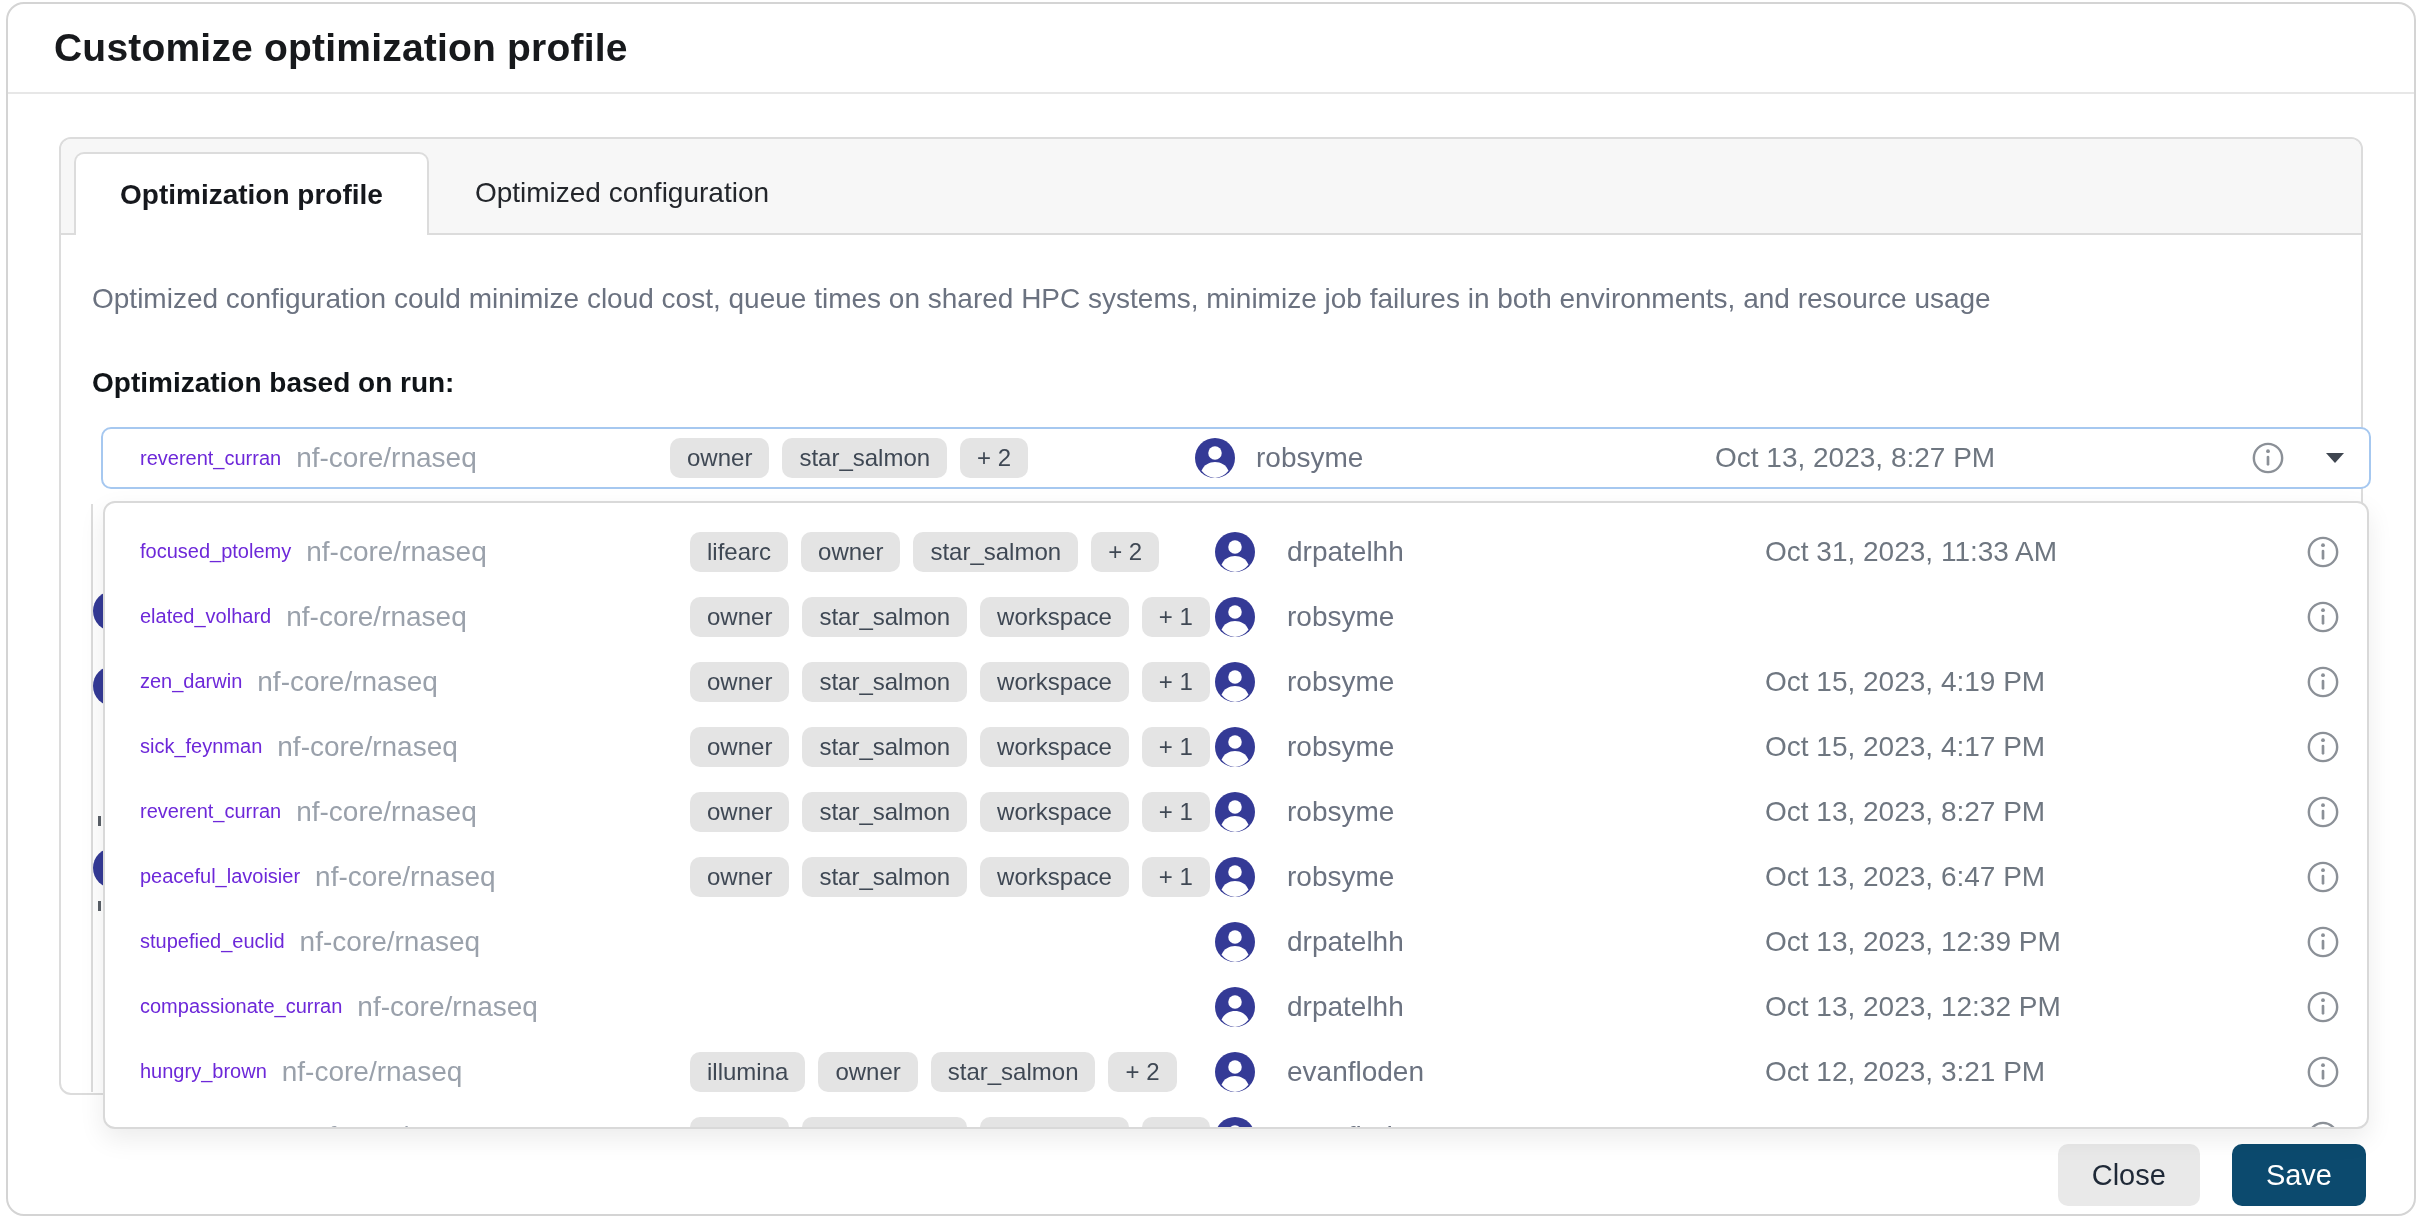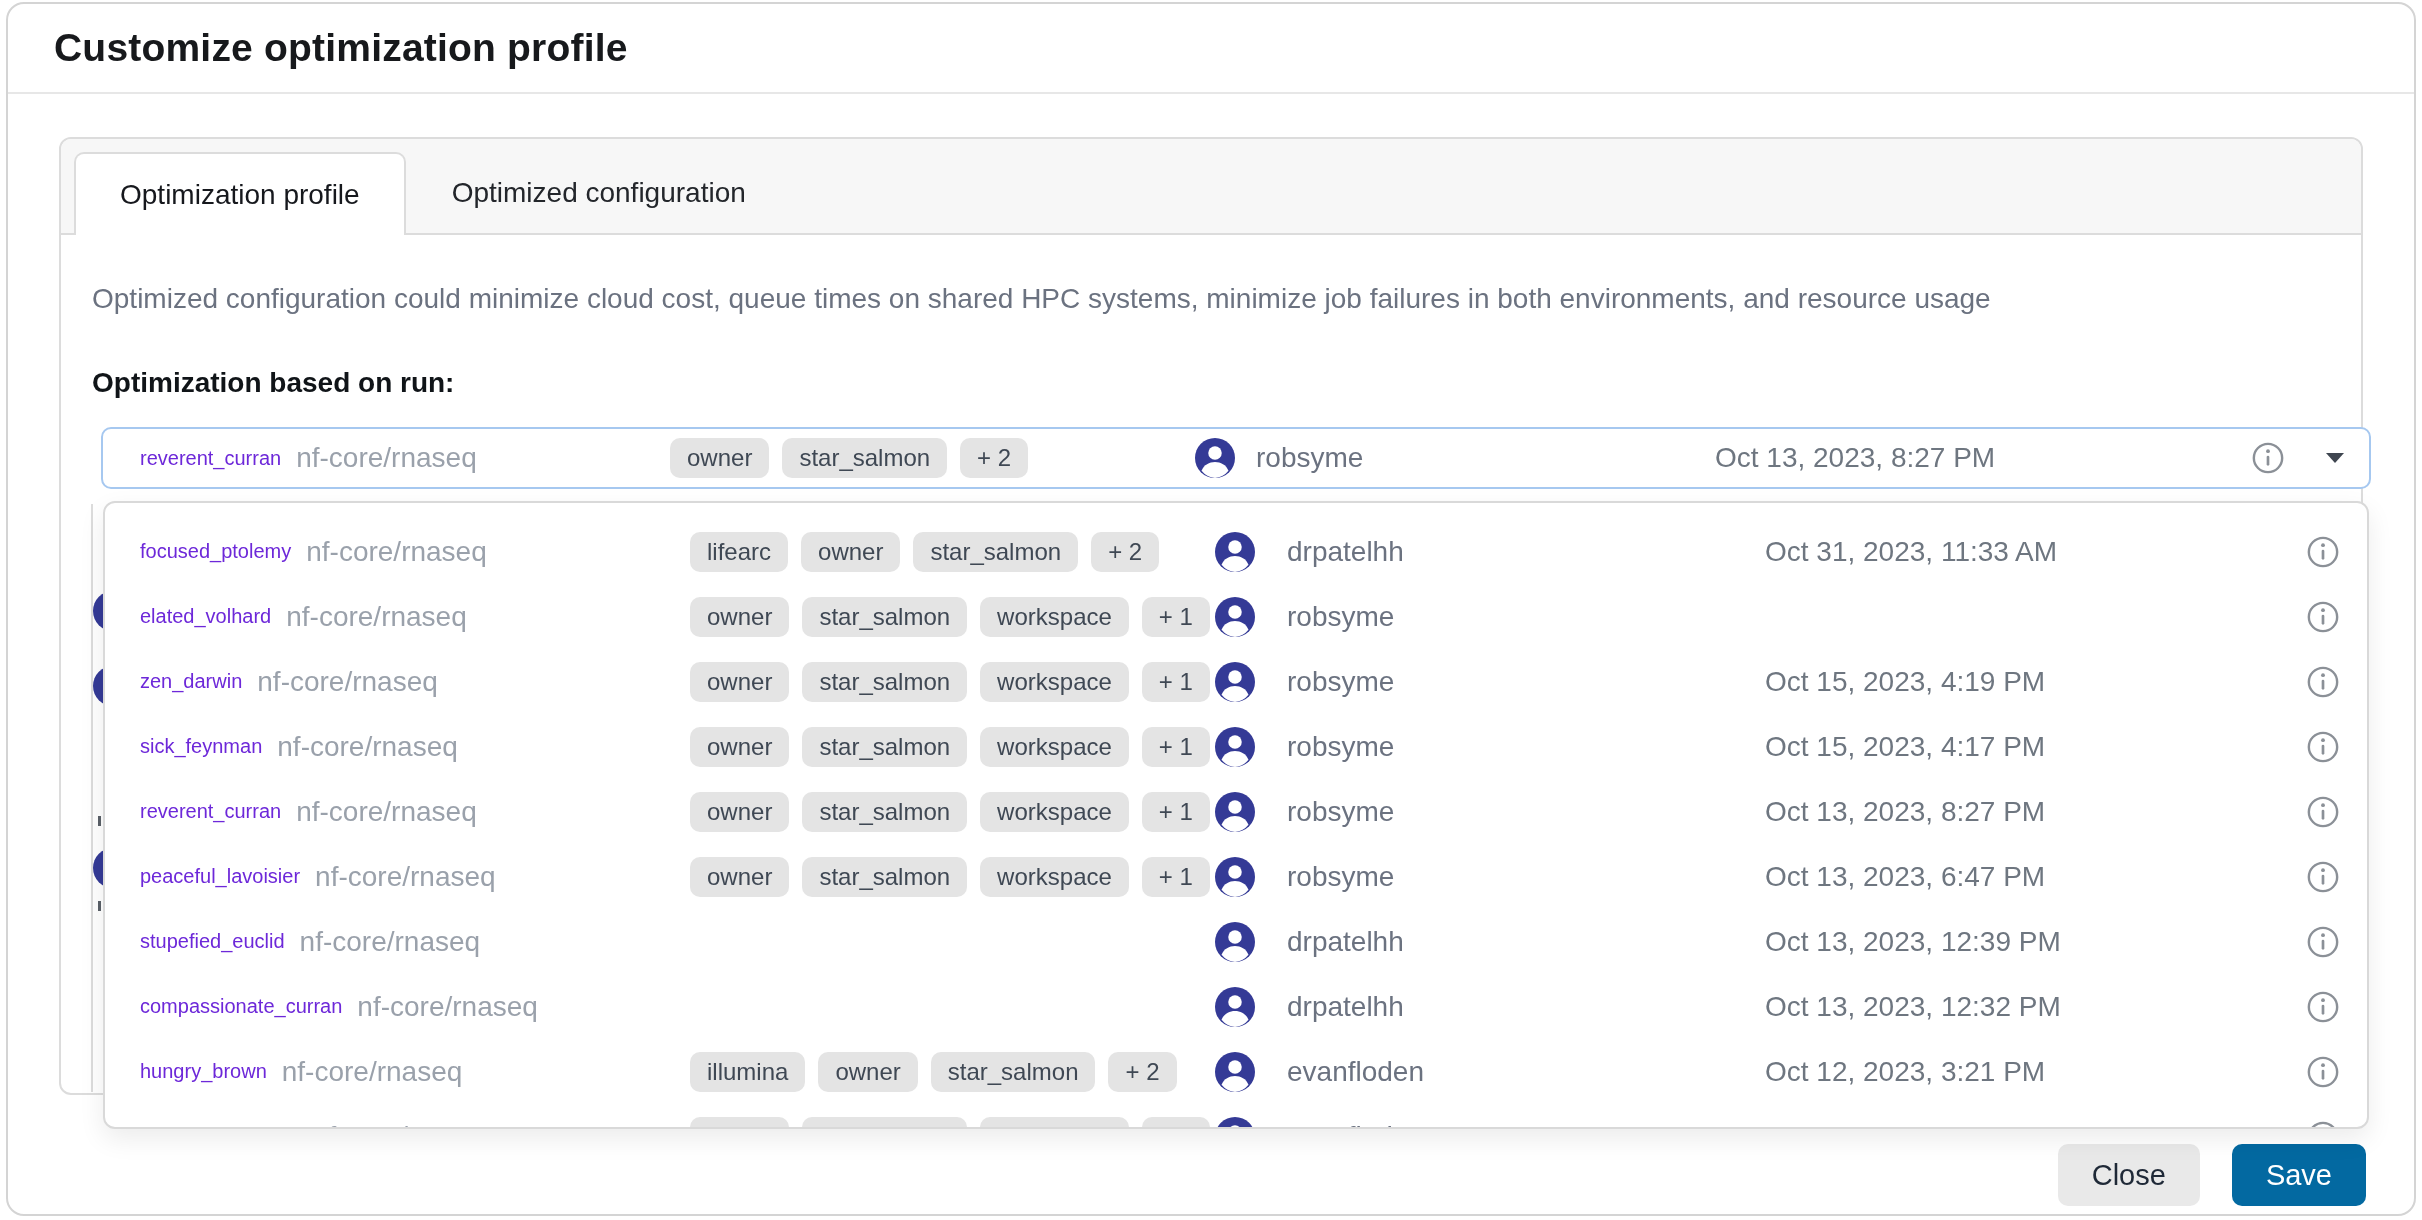--- a/index.html
+++ b/index.html
@@ -27,21 +27,21 @@
   .tab-bar{
     height:96px;background:#f7f7f7;border-bottom:2px solid #dcdcdc;
     border-radius:10px 10px 0 0;display:flex;align-items:flex-end;box-sizing:border-box;
   }
   .tab{
     font-size:28px;color:#16181d;white-space:nowrap;cursor:pointer;
   }
   .tab.active{
     background:#fff;border:2px solid #dcdcdc;border-bottom:none;
     border-radius:10px 10px 0 0;margin-left:13px;margin-bottom:-2px;
-    height:81px;display:flex;align-items:center;padding:0 44px;font-weight:400;
+    height:81px;display:flex;align-items:center;padding:0 44px;font-weight:700;
   }
   .tab.inactive{
     height:81px;display:flex;align-items:center;padding:0 46px;font-weight:400;color:#23262b;
   }
   .tab-desc{
     position:absolute;left:84px;top:279px;font-size:28px;color:#6b7280;white-space:nowrap;
   }
   .run-label{
     position:absolute;left:84px;top:363px;font-size:28px;font-weight:700;color:#101418;
   }
@@ -83,21 +83,21 @@
   
   .footer{
     position:absolute;right:48px;top:1140px;display:flex;gap:32px;z-index:3;
   }
   .btn{
     height:62px;border:none;border-radius:10px;font-size:29px;
     font-family:"Liberation Sans","DejaVu Sans",sans-serif;cursor:pointer;
     display:flex;align-items:center;justify-content:center;padding:0 34px;
   }
   .btn-close{background:#e9e9e9;color:#1f2937;}
-  .btn-save{background:#0369a1;color:#fff;}
+  .btn-save{background:#0c4a6e;color:#fff;}
 </style>
 </head>
 <body>
 
 <div class="modal">
 
   <div class="modal-header">
     <span class="modal-title">Customize optimization profile</span>
   </div>
 

